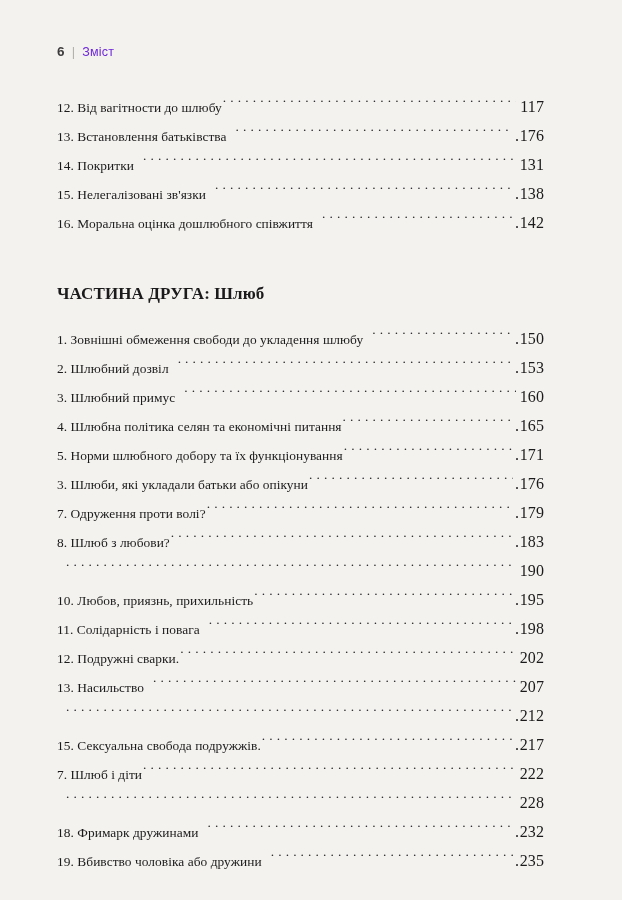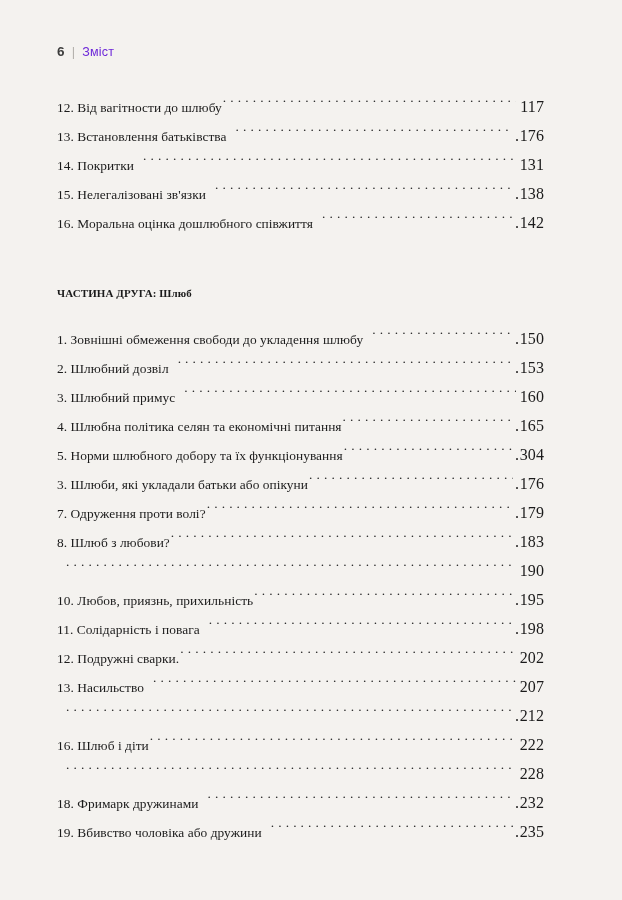--- a/index.html
+++ b/index.html
@@ -109,21 +109,21 @@
   .toc-entry.dotted-folio .folio::before {
     content: ".";
     margin-right: 0.5px;
   }
 
   
   .part-heading {
     height: 29px;
     line-height: 29px;
     font-weight: 700;
-    font-size: 11px;
+    font-size: 17px;
     letter-spacing: 0.1px;
     white-space: nowrap;
   }
   .spacer-lg { height: 42px; }
   .spacer-sm { height: 16px; }
 </style>
 </head>
 <body style="background: rgb(244, 242, 239); color: rgb(27, 27, 27);">
 
 <div class="page">
@@ -179,21 +179,21 @@
         <span class="folio">160</span>
       </div>
       <div class="toc-entry tight dotted-folio">
         <span class="title">4. Шлюбна політика селян та економічні питання</span>
         <span class="leader"></span>
         <span class="folio">165</span>
       </div>
       <div class="toc-entry tight dotted-folio">
         <span class="title">5. Норми шлюбного добору та їх функціонування</span>
         <span class="leader"></span>
-        <span class="folio">304</span>
+        <span class="folio">171</span>
       </div>
       <div class="toc-entry tight dotted-folio">
         <span class="title">3. Шлюби, які укладали батьки або опікуни</span>
         <span class="leader"></span>
         <span class="folio">176</span>
       </div>
       <div class="toc-entry tight dotted-folio">
         <span class="title">7. Одруження проти волі?</span>
         <span class="leader"></span>
         <span class="folio">179</span>
@@ -224,22 +224,27 @@
       </div>
       <div class="toc-entry loose">
         <span class="title">13. Насильство</span>
         <span class="leader"></span>
         <span class="folio">207</span>
       </div>
       <div class="toc-entry loose dotted-folio">
         <span class="leader"></span>
         <span class="folio">212</span>
       </div>
+      <div class="toc-entry tight dotted-folio">
+        <span class="title">15. Сексуальна свобода подружжів.</span>
+        <span class="leader"></span>
+        <span class="folio">217</span>
+      </div>
       <div class="toc-entry tight">
-        <span class="title">16. Шлюб і діти</span>
+        <span class="title">7. Шлюб і діти</span>
         <span class="leader"></span>
         <span class="folio">222</span>
       </div>
       <div class="toc-entry loose">
         <span class="leader"></span>
         <span class="folio">228</span>
       </div>
       <div class="toc-entry loose dotted-folio">
         <span class="title">18. Фримарк дружинами</span>
         <span class="leader"></span>

